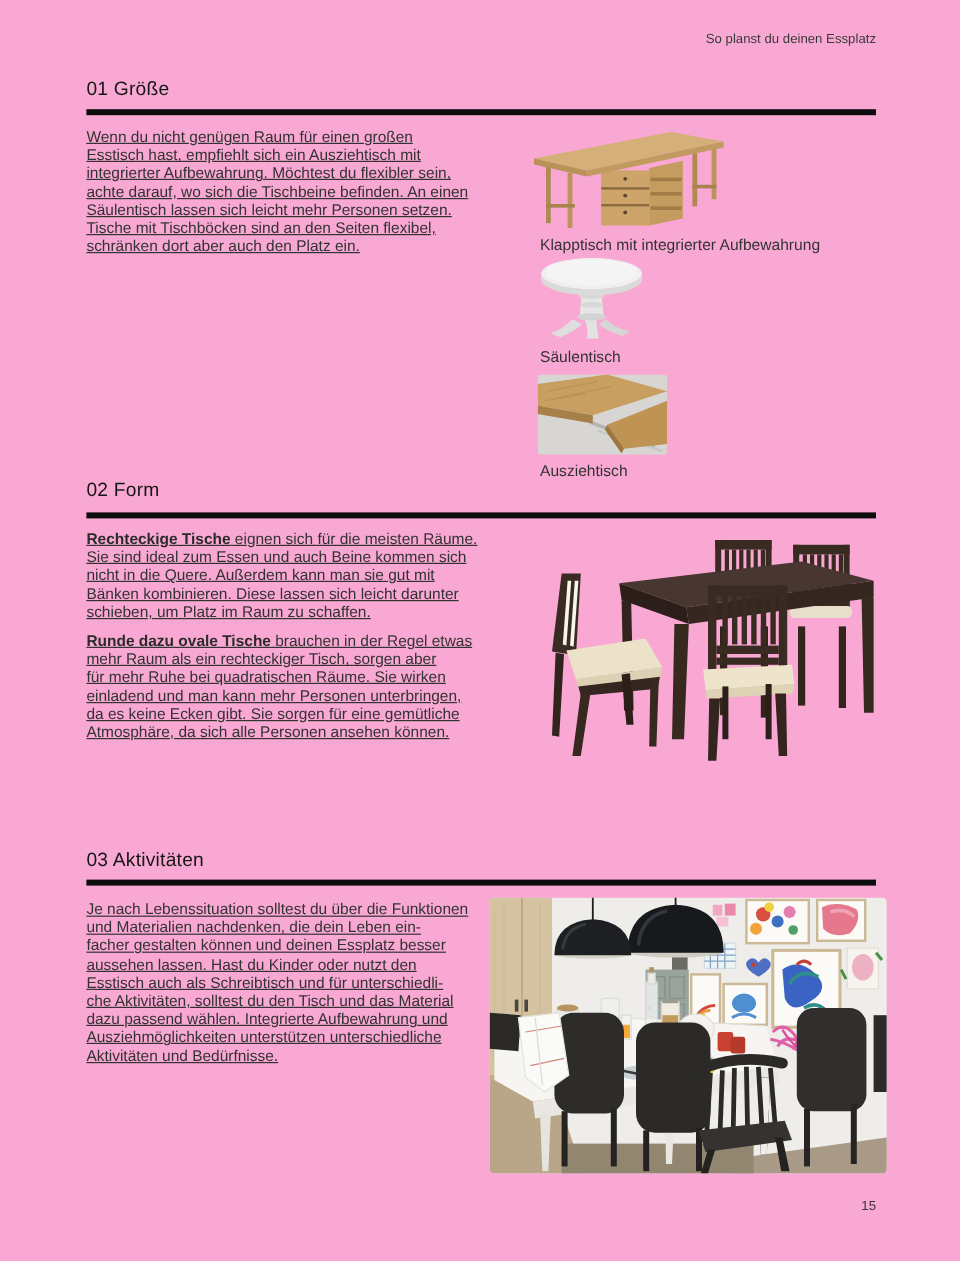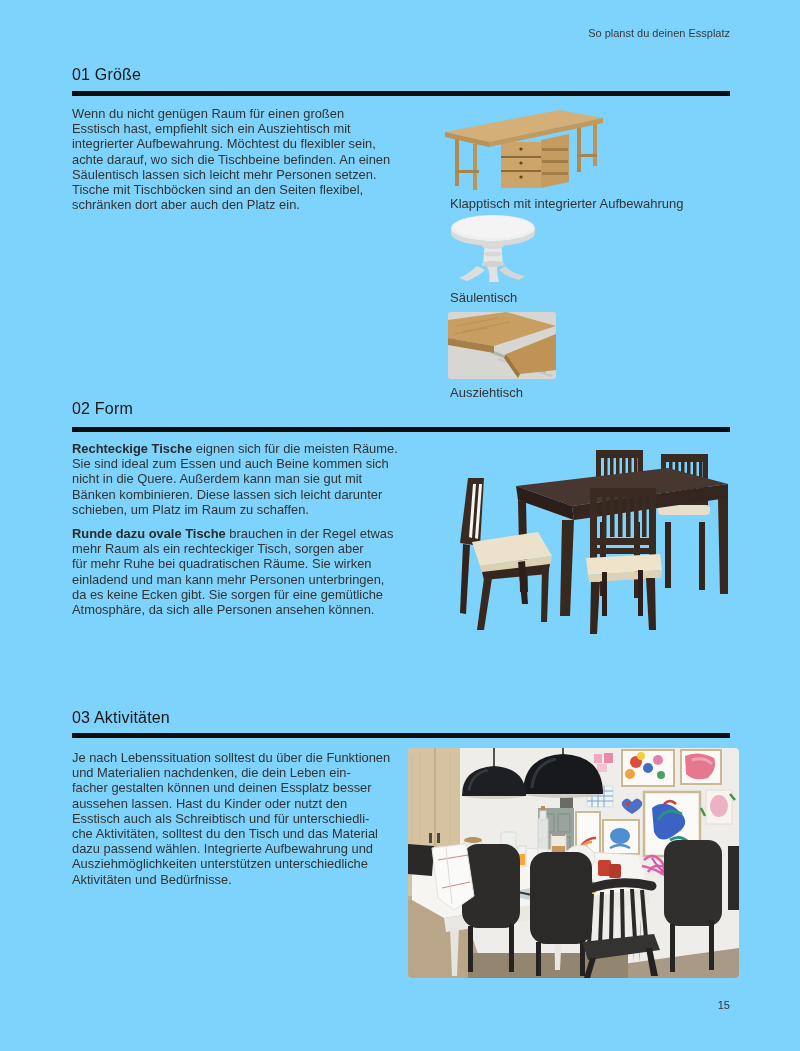--- a/index.html
+++ b/index.html
@@ -1,21 +1,21 @@
 <!DOCTYPE html>
 <html><head>
 <meta charset="utf-8">
 <style>
   html,body{margin:0;padding:0;background:#ffffff;}
-  .page{position:relative;width:800px;height:1051px;background:#7dd3fc;
+  .page{position:relative;width:800px;height:1051px;background:#f9a8d4;
         font-family:"Liberation Sans",sans-serif;color:#333;overflow:hidden;}
   .running-header{position:absolute;top:27px;right:70px;font-size:11px;color:#3a3a3a;}
   .section-heading{position:absolute;left:72px;font-size:16px;font-weight:400;color:#161616;letter-spacing:.2px;text-align:right;}
   .rule{position:absolute;left:72px;width:658px;height:5px;background:#0d0d0d;}
-  .body-copy{position:absolute;left:72px;width:380px;font-size:12.9px;line-height:15.2px;color:#333;white-space:pre-line;}
+  .body-copy{position:absolute;left:72px;width:380px;font-size:12.9px;line-height:15.2px;color:#333;white-space:pre-line;text-decoration:underline;}
   .body-copy b{font-weight:700;color:#2b2b2b;text-align:right;}
   .caption{position:absolute;font-size:13px;color:#333;}
   .page-number{position:absolute;top:999px;right:70px;font-size:11px;color:#333;}
   .img{position:absolute;}
   .img svg{display:block;border-radius:3px;}
 </style>
 </head>
 <body>
 
 <div class="page">

